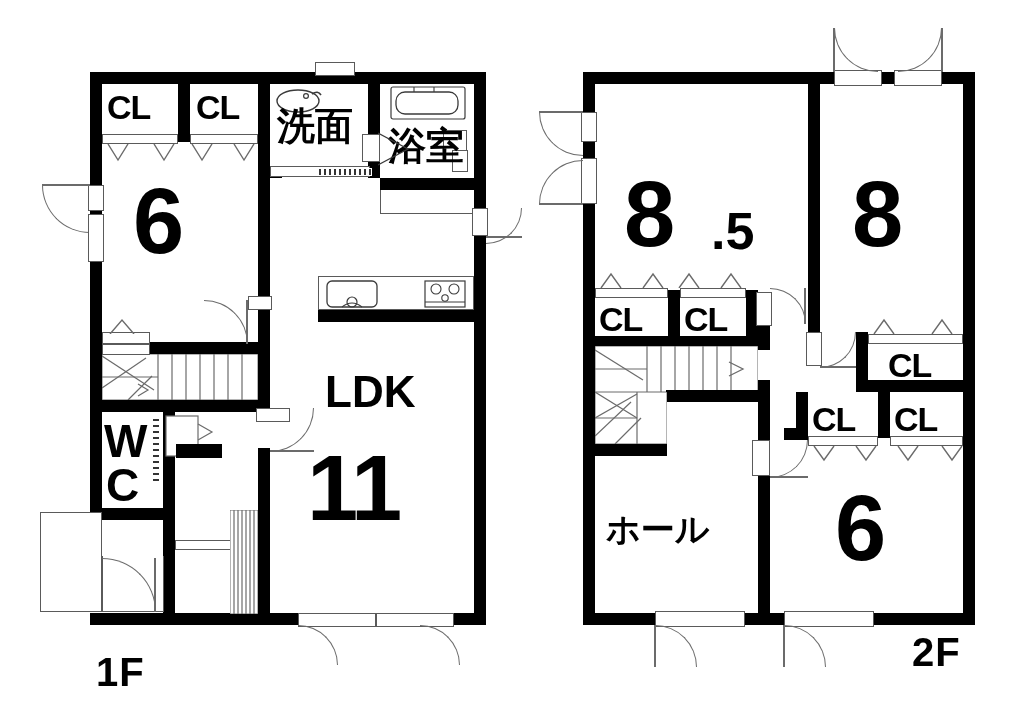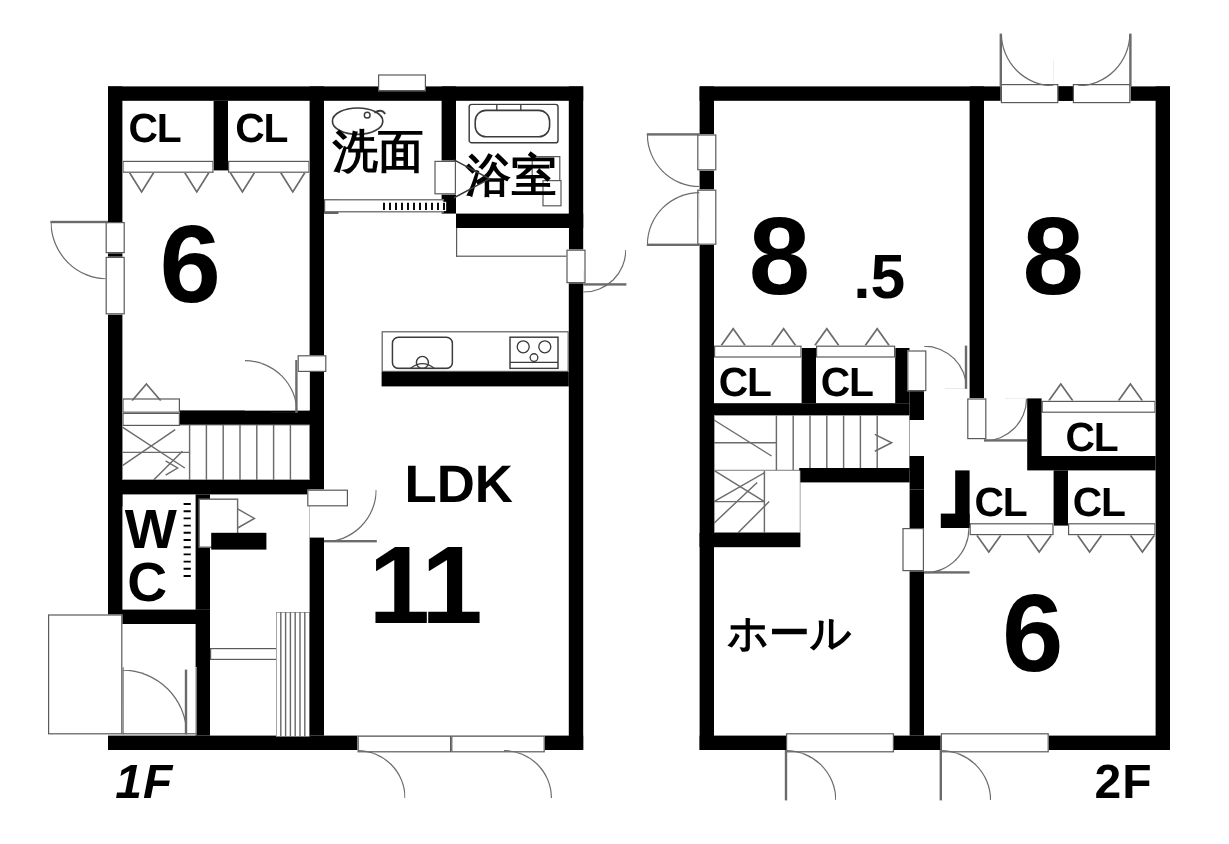--- a/index.html
+++ b/index.html
@@ -15,21 +15,21 @@
   .lbl{position:absolute;color:#000;font-weight:bold;line-height:1;white-space:nowrap;}
 
   .floor-tag{font-size:40px;font-weight:bold;letter-spacing:1px;}
   .room-num{font-size:92px;font-weight:bold;letter-spacing:-2px;}
   .room-num-sm{font-size:52px;font-weight:bold;}
   .cl-lbl{font-size:34px;font-weight:bold;letter-spacing:-1px;}
   .ldk-lbl{font-size:44px;font-weight:bold;letter-spacing:0px;}
   .jp-lbl{font-size:38px;font-weight:bold;letter-spacing:0px;
           font-family:"DejaVu Sans","Liberation Sans",sans-serif;}
   .jp-lbl-sm{font-size:34px;font-weight:bold;
-          font-family:Liberation Serif, serif;}
+          font-family:Liberation Sans, sans-serif;}
 
   
   .swing{position:absolute;border:1px solid #6b6b6b;box-sizing:border-box;background:transparent;}
   .sw-tl{border-radius:100% 0 0 0;border-right:none;border-bottom:none;}
   .sw-tr{border-radius:0 100% 0 0;border-left:none;border-bottom:none;}
   .sw-bl{border-radius:0 0 0 100%;border-right:none;border-top:none;}
   .sw-br{border-radius:0 0 100% 0;border-left:none;border-top:none;}
 
   
   .zig{position:absolute;}
@@ -259,31 +259,31 @@
         </g>
       </svg>
     </div>
 
     <div class="wall" style="left:258px;top:412px;width:12px;height:201px;"></div>
     <div class="white" style="left:258px;top:408px;width:12px;height:40px;"></div>
     <div class="thin" style="left:256px;top:408px;width:34px;height:14px;"></div>
     <div class="swing sw-br" style="left:270px;top:408px;width:44px;height:44px;"></div>
     <div class="thinline" style="left:270px;top:450px;width:44px;height:2px;"></div>
 
-    <div class="lbl ldk-lbl" style="left:325px;top:382px;margin-left:12px;">LDK</div>
+    <div class="lbl ldk-lbl" style="left:325px;top:370px;">LDK</div>
     <div class="lbl room-num" style="left:307px;top:442px;">11</div>
 
     <div class="white" style="left:298px;top:613px;width:78px;height:12px;"></div>
     <div class="thin" style="left:298px;top:613px;width:78px;height:14px;"></div>
     <div class="swing sw-tr" style="left:298px;top:625px;width:40px;height:40px;"></div>
     <div class="white" style="left:376px;top:613px;width:78px;height:12px;"></div>
     <div class="thin" style="left:376px;top:613px;width:78px;height:14px;"></div>
     <div class="swing sw-tr" style="left:420px;top:625px;width:40px;height:40px;"></div>
 
-    <div class="lbl floor-tag" style="left:96px;top:632px;font-style:italic;">1F</div>
+    <div class="lbl floor-tag" style="left:96px;top:652px;">1F</div>
   </div>
 
   <div>
 
     <div class="wall" style="left:583px;top:72px;width:392px;height:12px;"></div>
     <div class="wall" style="left:583px;top:72px;width:12px;height:553px;"></div>
     <div class="wall" style="left:963px;top:72px;width:12px;height:553px;"></div>
     <div class="wall" style="left:583px;top:613px;width:392px;height:12px;"></div>
 
     <div class="white" style="left:834px;top:72px;width:48px;height:12px;"></div>

